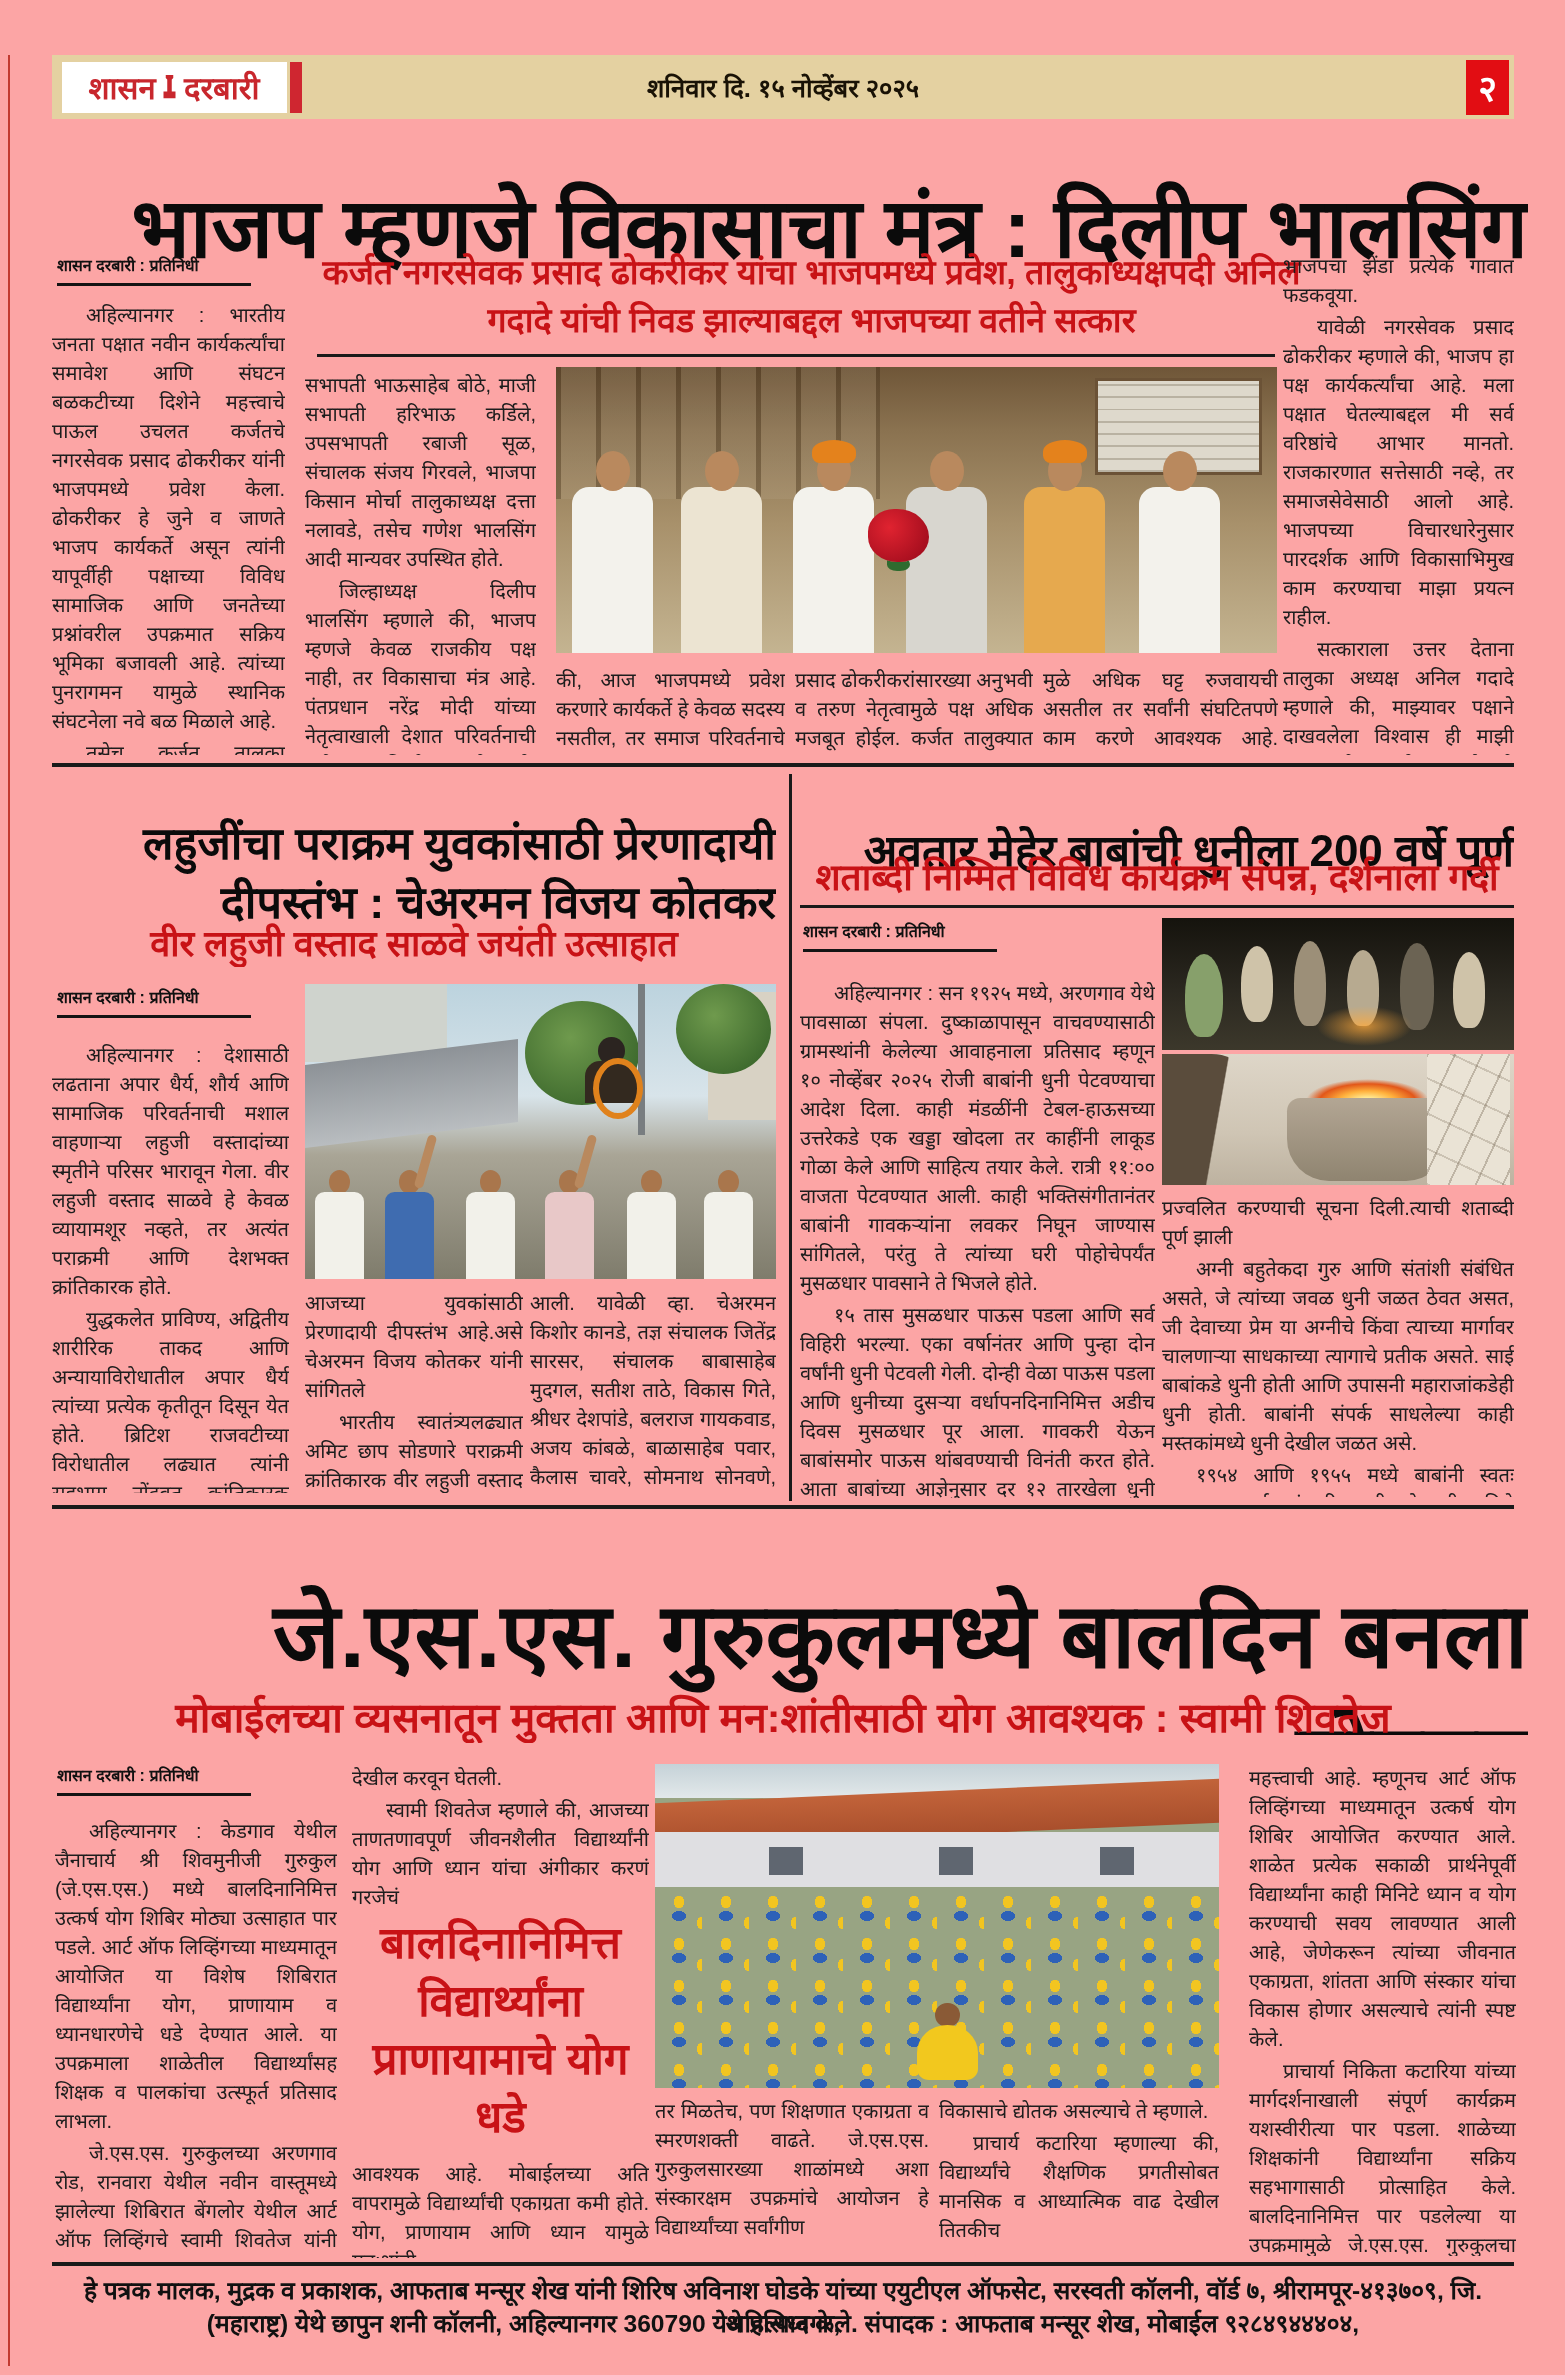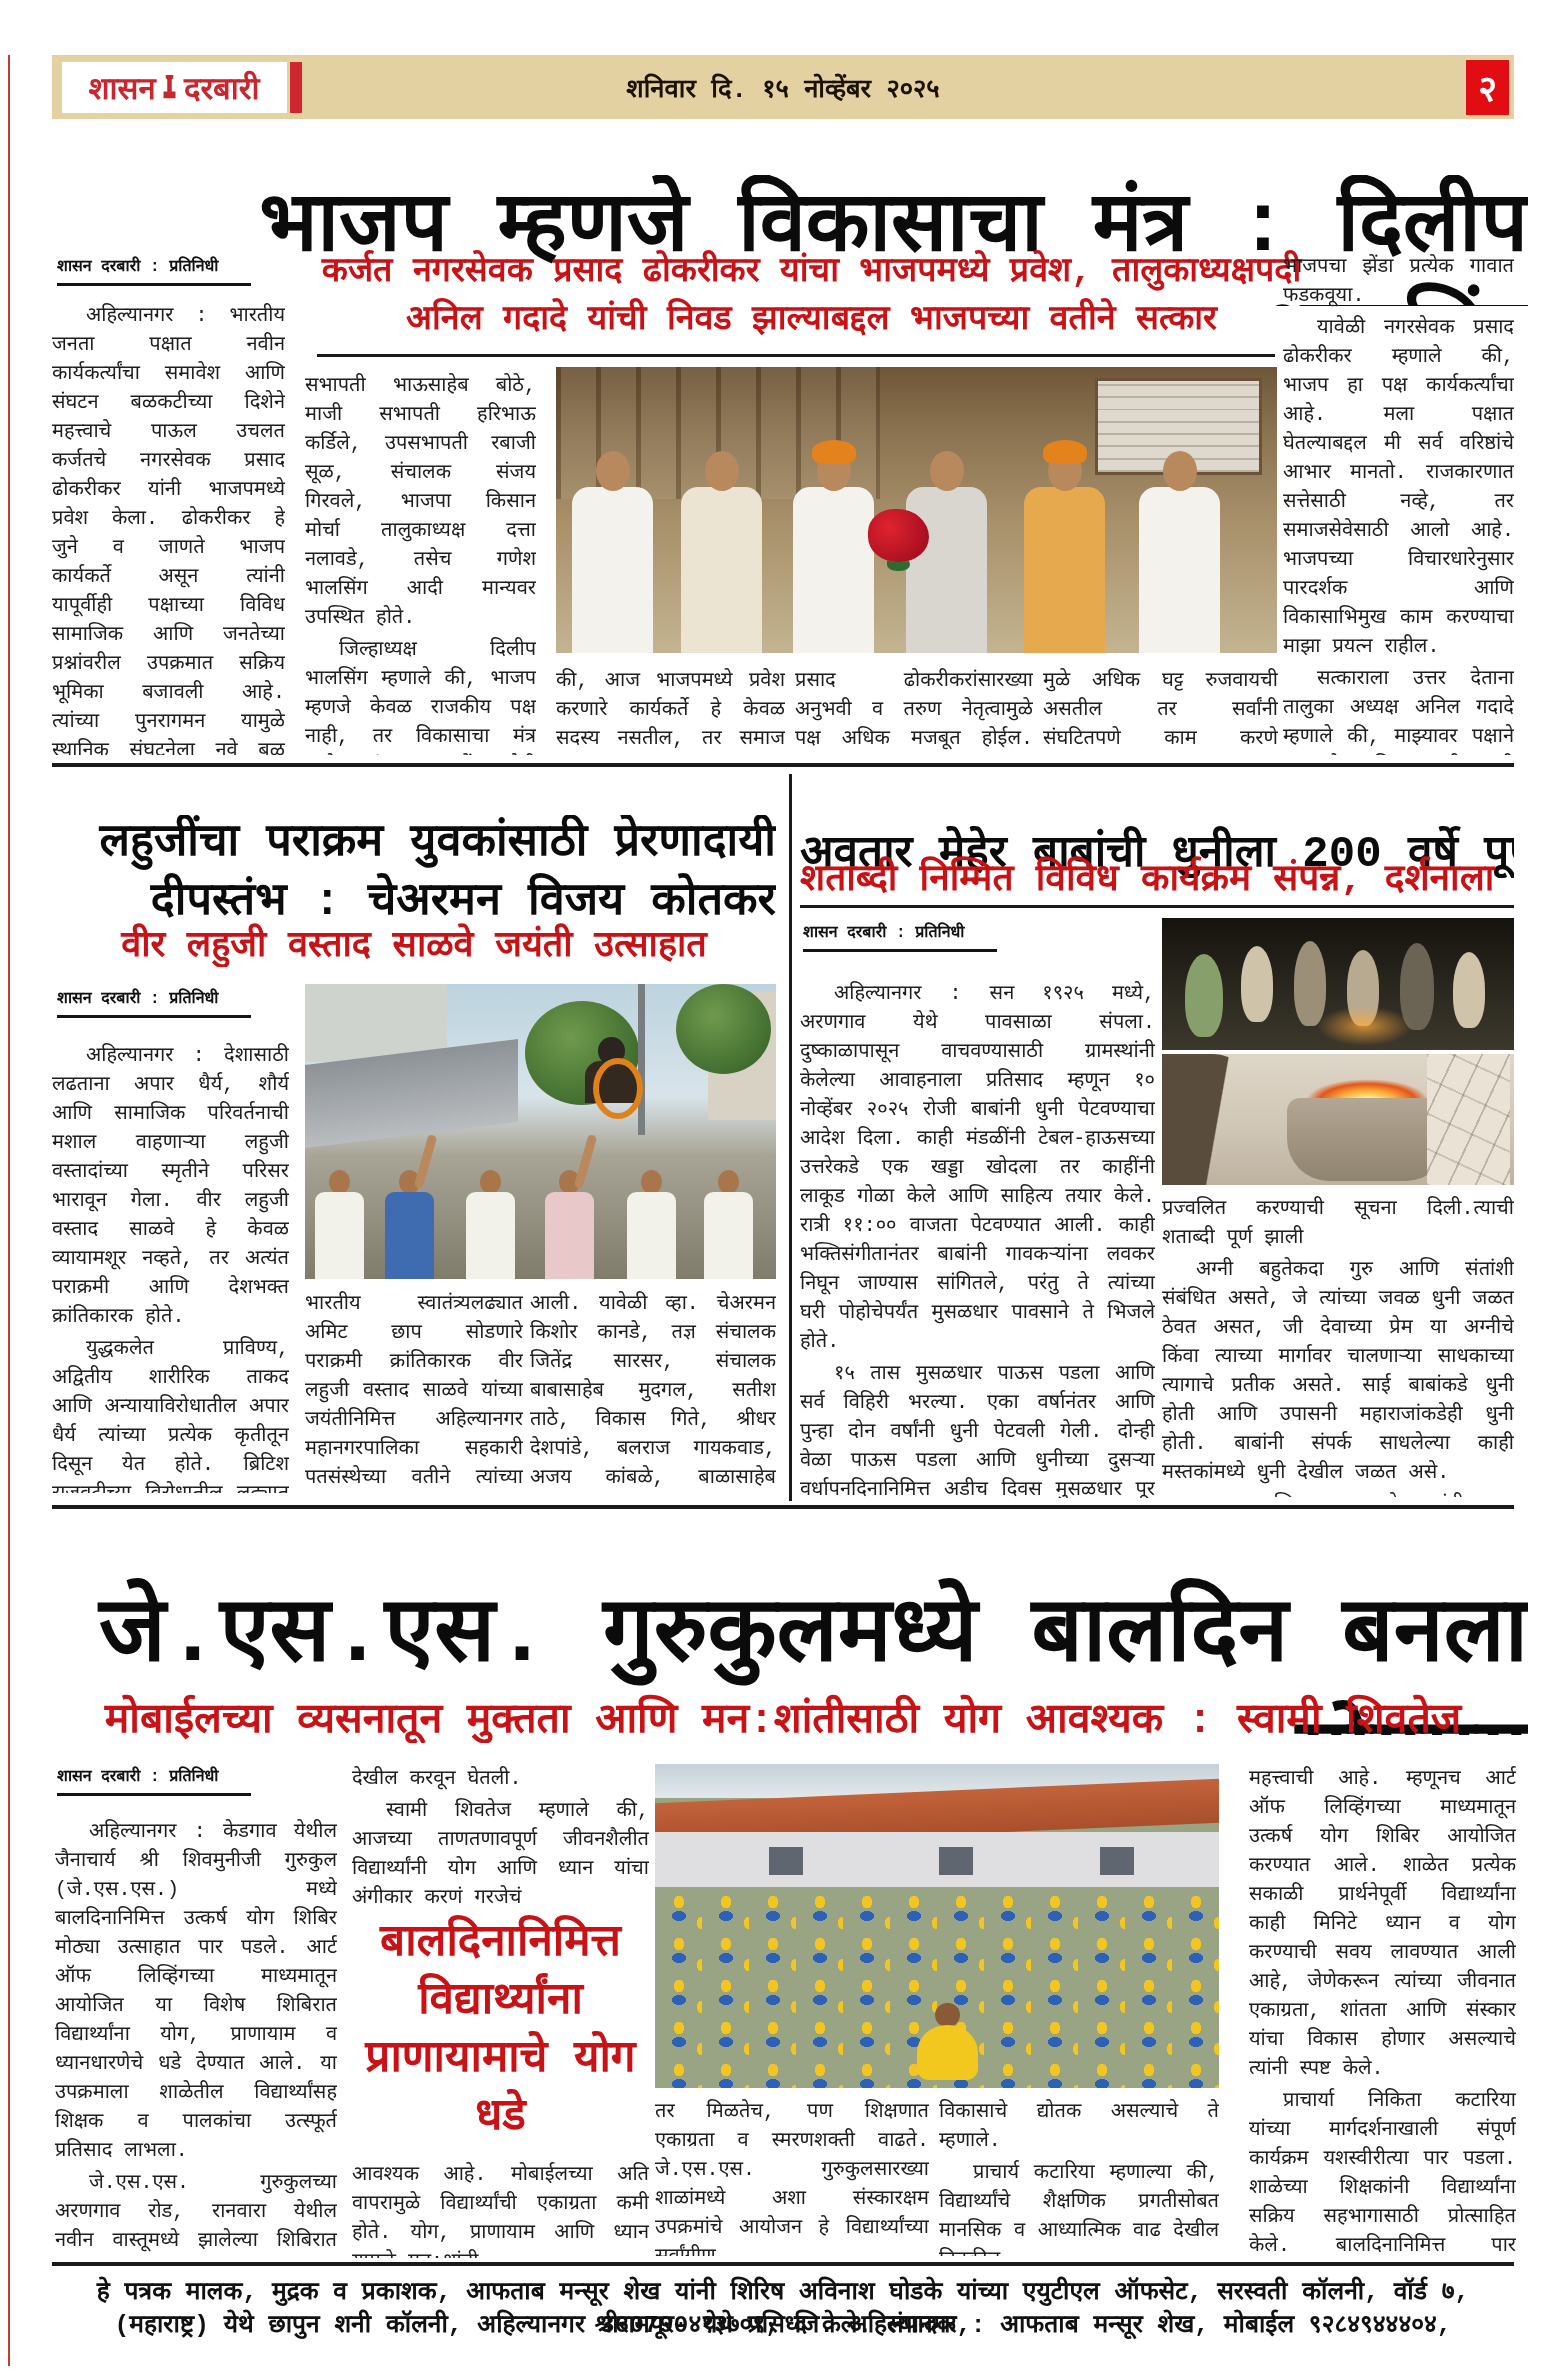--- a/index.html
+++ b/index.html
@@ -1,18 +1,18 @@
 <!DOCTYPE html>
 <html style="font-size:15px"><head>
 <meta charset="utf-8">
 <title>शासन दरबारी</title>
 <style>
   html,body{margin:0;padding:0;background:#e9e9e6;}
-  .page{position:relative;width:1565px;height:2375px;background:#ffffff;margin:0 auto;
-        font-family:Liberation Mono, monospace;color:#161616;overflow:hidden;}
+  .page{position:relative;width:1565px;height:2375px;background:#fca5a5;margin:0 auto;
+        font-family:Liberation Sans, sans-serif;color:#161616;overflow:hidden;}
   
   .masthead{position:absolute;left:52px;top:55px;width:1462px;height:64px;background:#e4d1a1;}
   .logo-box{position:absolute;left:9.5px;top:6.6px;width:225px;height:51px;background:#fff;
             display:flex;align-items:center;justify-content:center;gap:6.6px;
             color:#c8272d;font-size:31px;font-weight:bold;}
   .logo-bar{position:absolute;left:238px;top:6.6px;width:12.3px;height:51px;background:#cf2630;}
   .mast-date{position:absolute;left:0;top:0;width:100%;height:100%;display:flex;align-items:center;
              justify-content:center;font-size:25.6px;font-weight:bold;color:#191205;}
   .pagenum{position:absolute;left:1414px;top:4.7px;width:43px;height:55px;background:#e20d13;color:#fff;
            display:flex;align-items:center;justify-content:center;font-size:36px;font-weight:bold;}
@@ -222,20 +222,21 @@
         <div class="h"></div>
         <div class="t"></div>
       </div>
   </div>
 
   <div class="colblock" style="left:52px;top:1041px;width:237px;height:452px;">
       <p class="para">अहिल्यानगर : देशासाठी लढताना अपार धैर्य, शौर्य आणि सामाजिक परिवर्तनाची मशाल वाहणाऱ्या लहुजी वस्तादांच्या स्मृतीने परिसर भारावून गेला. वीर लहुजी वस्ताद साळवे हे केवळ व्यायामशूर नव्हते, तर अत्यंत पराक्रमी आणि देशभक्त क्रांतिकारक होते.</p>
       <p class="para">युद्धकलेत प्राविण्य, अद्वितीय शारीरिक ताकद आणि अन्यायाविरोधातील अपार धैर्य त्यांच्या प्रत्येक कृतीतून दिसून येत होते. ब्रिटिश राजवटीच्या विरोधातील लढ्यात त्यांनी सहभाग नोंदवत क्रांतिकारक चळवळीला बळ दिले. महात्मा ज्योतिराव फुले आणि क्रांतीज्योती सावित्रीबाई फुले यांच्यासोबत त्यांनी काम करत समाजातील वंचित घटकांना शिक्षणाचा अधिकार मिळवून देण्यासाठी पुढाकार घेतला. लहुजींचा विचार</p>
     </div>
   <div class="colblock cont" style="left:305px;top:1289px;width:218px;height:204px;">
+      <p class="para">आजच्या युवकांसाठी प्रेरणादायी दीपस्तंभ आहे.असे चेअरमन विजय कोतकर यांनी सांगितले</p>
       <p class="para">भारतीय स्वातंत्र्यलढ्यात अमिट छाप सोडणारे पराक्रमी क्रांतिकारक वीर लहुजी वस्ताद साळवे यांच्या जयंतीनिमित्त अहिल्यानगर महानगरपालिका सहकारी पतसंस्थेच्या वतीने त्यांच्या पुतळ्यास पुष्पहार अर्पण करून आदरांजली वाहण्यात</p>
     </div>
   <div class="colblock cont" style="left:530px;top:1289px;width:246px;height:204px;">
       <p class="para">आली. यावेळी व्हा. चेअरमन किशोर कानडे, तज्ञ संचालक जितेंद्र सारसर, संचालक बाबासाहेब मुदगल, सतीश ताठे, विकास गिते, श्रीधर देशपांडे, बलराज गायकवाड, अजय कांबळे, बाळासाहेब पवार, कैलास चावरे, सोमनाथ सोनवणे, गुलाब गाडे, प्रमिला पवार, बाळासाहेब गंगेकर, कार्यलक्षी संचालक आनंद तिवारी आदी उपस्थित होते.</p>
     </div>
 
   <h2 class="headline nowrap" style="left:800px;top:782px;width:714px;height:59px;font-size:44px;">अवतार मेहेर बाबांची धुनीला  200 वर्षे पूर्ण</h2>
   <div class="subhead nowrap" style="left:800px;top:850px;width:714px;height:45px;font-size:37px;">शताब्दी निम्मित विविध कार्यक्रम संपन्न, दर्शनाला गर्दी</div>
   <div class="rule-h" style="left:800px;top:905px;width:714px;height:2.8px;"></div>
   <div class="byline" style="left:803px;top:920px;">शासन दरबारी : प्रतिनिधी</div>

